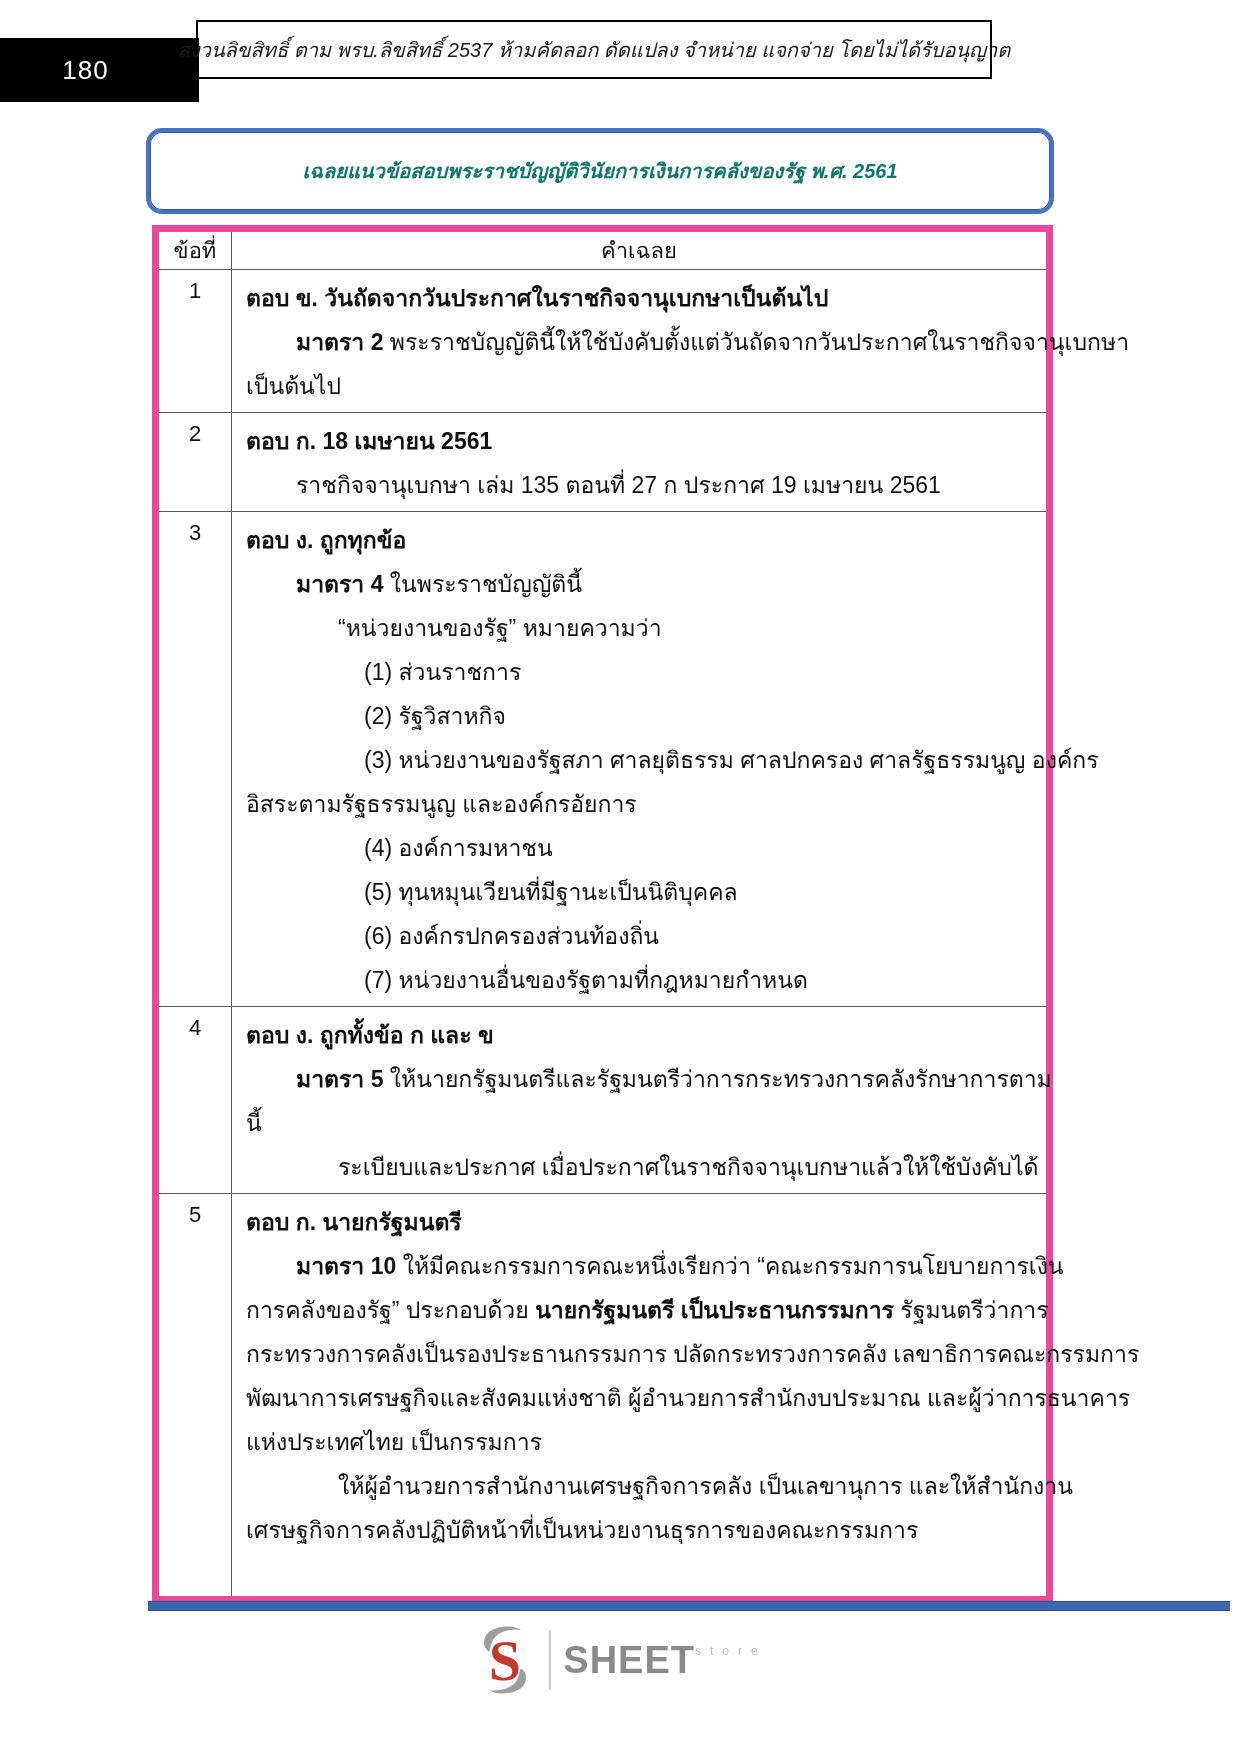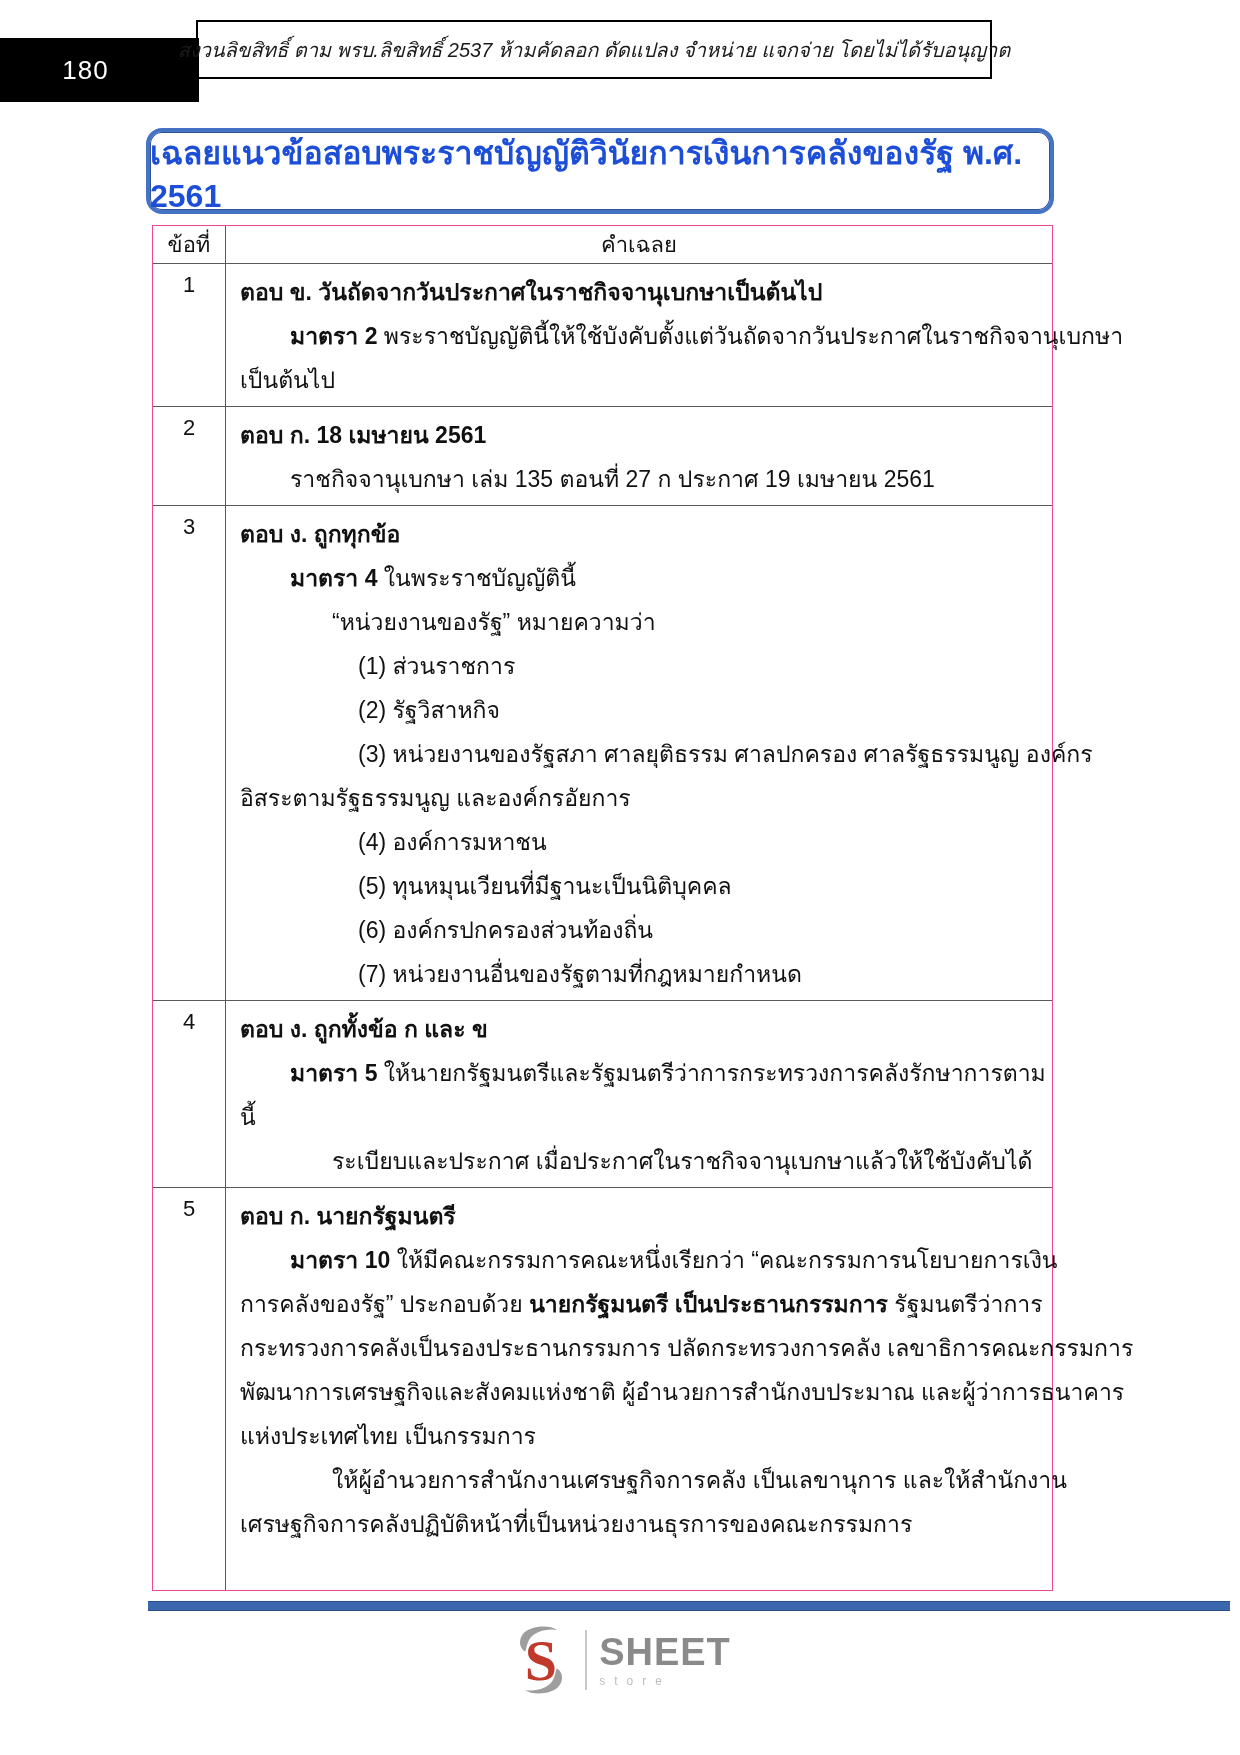--- a/index.html
+++ b/index.html
@@ -11,24 +11,24 @@
     display:flex;align-items:center;justify-content:center;padding-right:28px;box-sizing:border-box;}
   .pageno-box span{color:#fff;font-size:26px;letter-spacing:1px;}
   .copyright-box{position:absolute;left:196px;top:20px;width:796px;height:59px;border:2px solid #000;
     box-sizing:border-box;display:flex;align-items:center;justify-content:center;font-style:italic;}
   .copyright-box span{font-size:20px;color:#1a1a1a;white-space:nowrap;}
 
   
   .title-box{position:absolute;left:146px;top:128px;width:908px;height:86px;border:4px solid #4472C4;
     border-radius:16px;box-sizing:border-box;display:flex;align-items:center;justify-content:center;
     box-shadow:0 0 0 1px #2f5596 inset;}
-  .title-box span{font-size:32px;font-weight:bold;color:#1d4ed8;}
+  .title-box span{font-size:20px;font-weight:bold;color:#0f766e;font-style:italic;}
 
   
-  .answer-table{position:absolute;left:152px;top:225px;width:901px;border:1px solid #ec4899;box-sizing:border-box;}
+  .answer-table{position:absolute;left:152px;top:225px;width:901px;border:7px solid #ec4899;box-sizing:border-box;}
   .thead{display:flex;border-bottom:1px solid #595959;}
   .th-num{width:73px;border-right:1px solid #595959;box-sizing:border-box;display:flex;align-items:center;justify-content:center;
     height:37px;font-size:22px;}
   .th-ans{flex:1;display:flex;align-items:center;justify-content:center;height:37px;font-size:22px;}
   .trow{display:flex;border-bottom:1px solid #595959;}
   .trow:last-child{border-bottom:none;}
   .tnum{width:73px;border-right:1px solid #595959;box-sizing:border-box;text-align:center;
     padding-top:8px;font-size:22px;flex-shrink:0;}
   .tans{flex:1;padding:6px 14px 4px 14px;box-sizing:border-box;}
   .line{font-size:23px;line-height:44px;white-space:nowrap;}
@@ -37,21 +37,21 @@
   .indent-2{padding-left:92px;}
   .indent-3{padding-left:118px;}
   .b{font-weight:bold;}
 
   
   .footer-bar{position:absolute;left:148px;top:1601px;width:1082px;height:10px;background:#3a67ad;
     border-top:1px solid #2a4d85;border-bottom:1px solid #2a4d85;box-sizing:border-box;}
   .logo{position:absolute;left:0;top:1624px;width:1240px;display:flex;align-items:center;justify-content:center;gap:12px;}
   .logo-icon{width:64px;height:72px;}
   .logo-divider{width:2px;height:60px;background:#c9c9c9;}
-  .logo-text{display:flex;flex-direction:column;line-height:1;}
+  .logo-text{display:flex;flex-direction:row;line-height:1;}
   .logo-name{font-size:38px;font-weight:bold;color:#8a8a8a;letter-spacing:1px;}
   .logo-sub{font-size:12px;color:#bdbdbd;letter-spacing:9px;margin-top:4px;}
 </style>
 </head>
 <body>
 
 <div class="page">
 
   <div class="pageno-box">
     <span>180</span>

